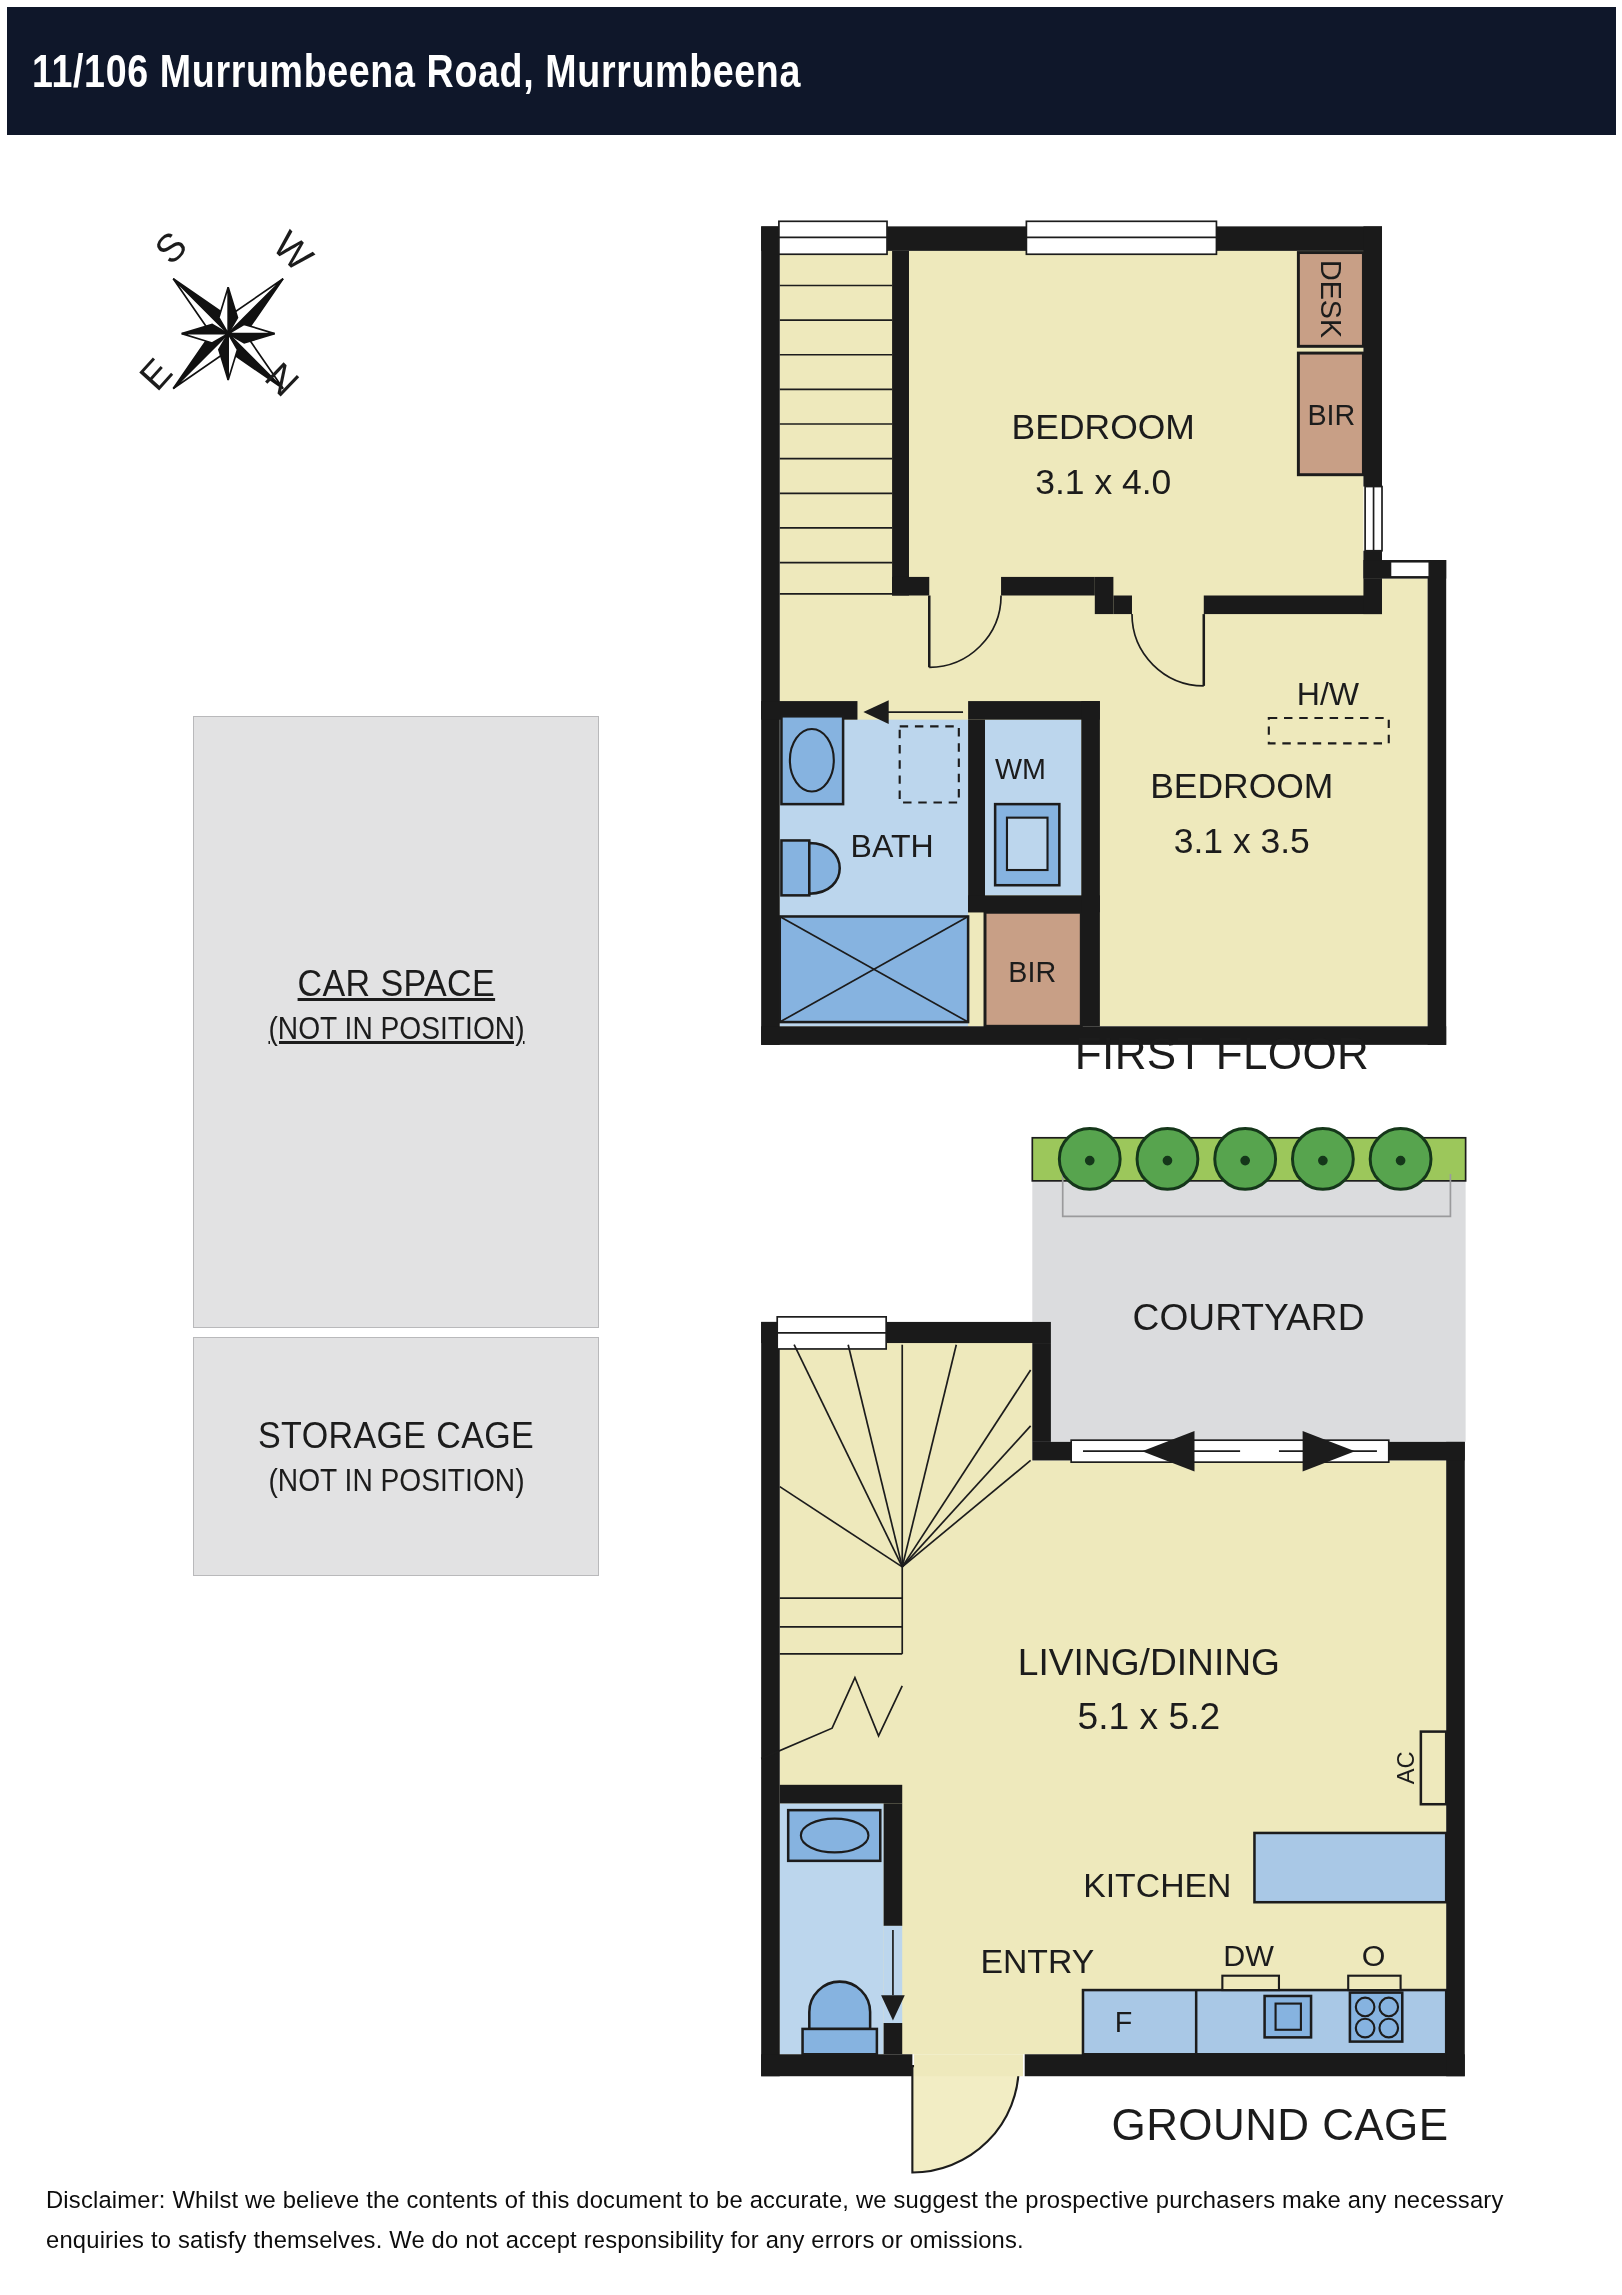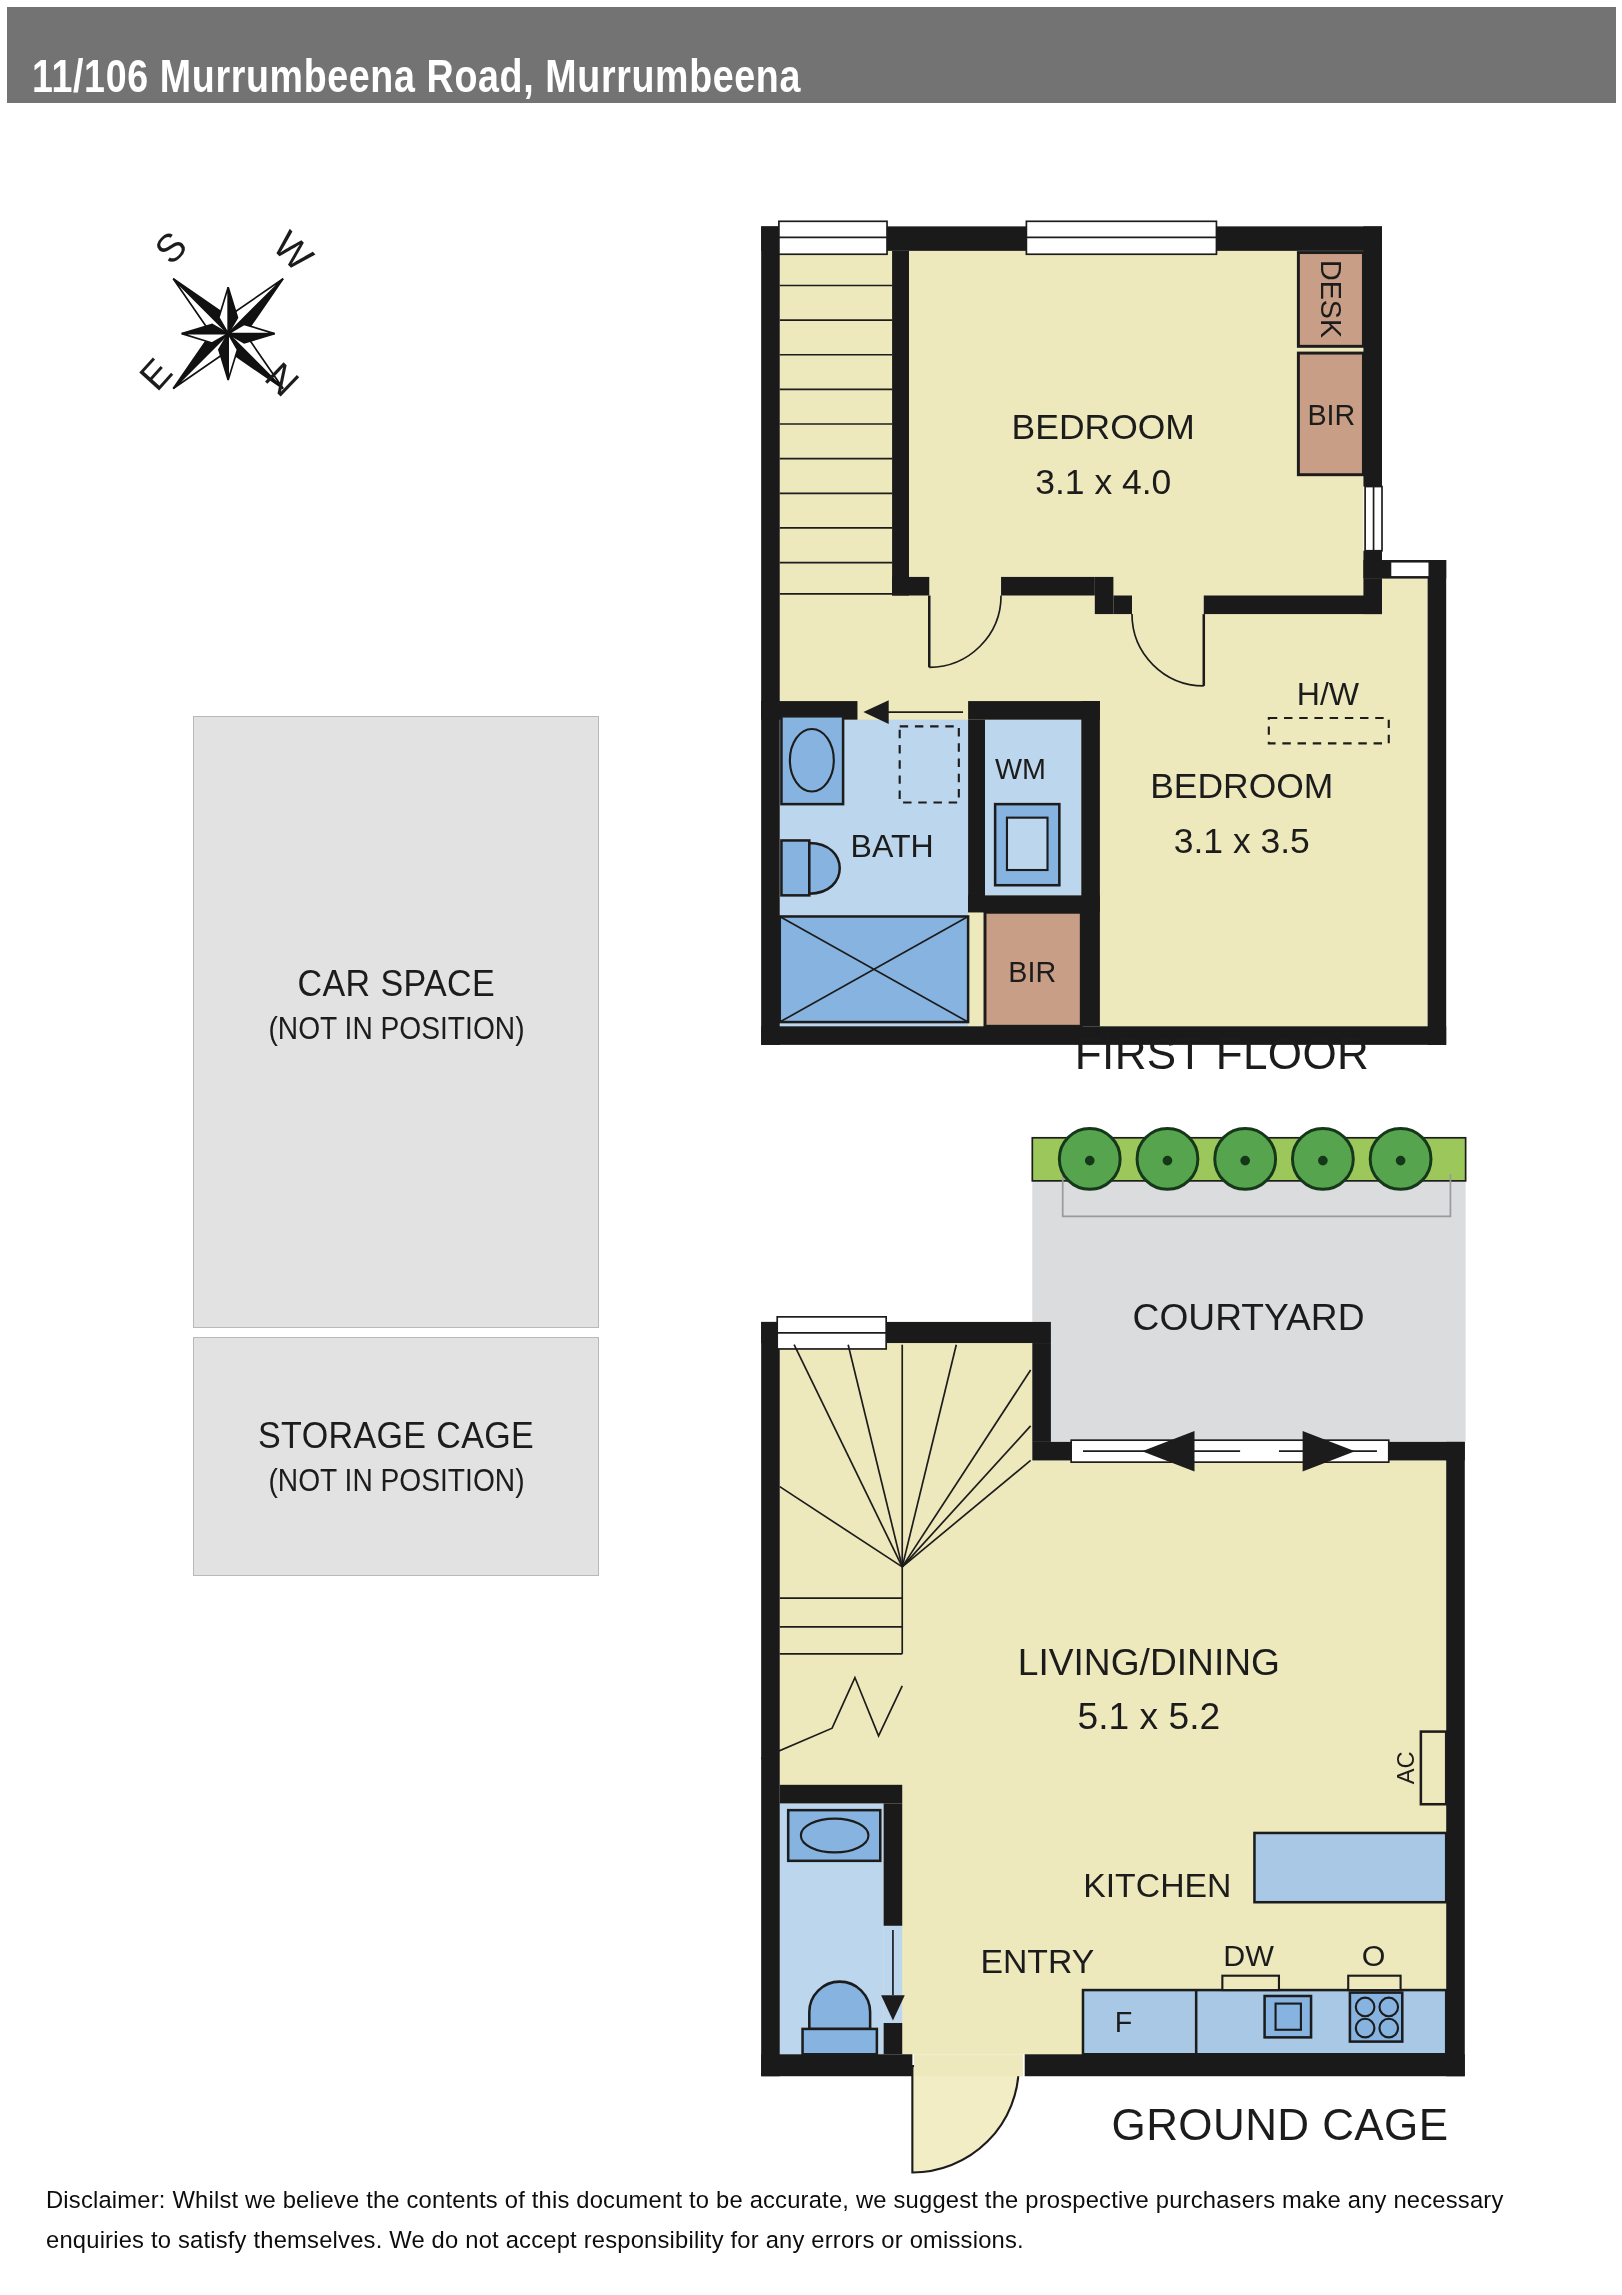--- a/index.html
+++ b/index.html
@@ -1,19 +1,19 @@
 <!DOCTYPE html>
 <html style="--wall: #1a1a1a; --room: #eee9bc; --wet: #bcd6ed; --fixture: #86b3e0; --bench: #a9c8e6; --furniture: #c89f86; --outdoor: #dbdcde; --graybox: #e2e2e3; --garden: #9cc75b; --tree: #57a44e;font-size:13.5px"><head>
 <meta charset="utf-8">
 <style>
   html,body{margin:0;padding:0;background:#ffffff;}
   .page{position:relative;width:1622px;height:2295px;background:#fff;overflow:hidden;
         font-family:"Liberation Sans",sans-serif;color:#1c1c1c;}
-  .hdr{position:absolute;left:6.8px;top:6.8px;width:1609px;height:96px;background:#737373;
-       display:flex;align-items:flex-end;}
+  .hdr{position:absolute;left:6.8px;top:6.8px;width:1609px;height:128px;background:#0f172a;
+       display:flex;align-items:center;}
   .hdr span{color:#fff;font-size:47px;font-weight:700;letter-spacing:0.8px;white-space:nowrap;
        transform:scaleX(0.8);transform-origin:left center;margin-left:25px;}
   svg.plan{position:absolute;left:0;top:0;}
   svg text{font-family:"Liberation Sans",sans-serif;fill:#1c1c1c;}
   .graybox{position:absolute;left:193px;width:404px;background:var(--graybox);
        border:1.7px solid #b9b9bb;display:flex;flex-direction:column;align-items:center;justify-content:center;
        text-align:center;}
   .graybox .t1{font-size:37px;letter-spacing:0.4px;transform:scaleX(0.92);white-space:nowrap;}
   .graybox .t2{font-size:32px;letter-spacing:0;transform:scaleX(0.88);white-space:nowrap;margin-top:5px;}
   .caption{position:absolute;width:524px;text-align:center;font-size:44px;letter-spacing:0.4px;
@@ -274,21 +274,21 @@
       <text x="1360" y="2047" font-size="44" text-anchor="middle">5.1 x 5.2</text>
       <text x="1370" y="2246" font-size="40" text-anchor="middle">KITCHEN</text>
       <text x="1228" y="2336" font-size="40" text-anchor="middle">ENTRY</text>
       <text x="1330" y="2406" font-size="34" text-anchor="middle">F</text>
       <text x="1478" y="2328" font-size="36" text-anchor="middle">DW</text>
       <text x="1626" y="2328" font-size="36" text-anchor="middle">O</text>
       <text x="1664" y="2093" font-size="28" text-anchor="middle" dominant-baseline="central" transform="rotate(-90 1664 2093)">AC</text>
     </g>
   </svg>
 
-  <div class="graybox" style="top:716px;height:575px;padding-bottom:35px;">
+  <div class="graybox" style="top:716px;height:575px;padding-bottom:35px;text-decoration:underline;">
     <div class="t1">CAR SPACE</div>
     <div class="t2">(NOT IN POSITION)</div>
   </div>
   <div class="graybox" style="top:1337px;height:237px;">
     <div class="t1">STORAGE CAGE</div>
     <div class="t2">(NOT IN POSITION)</div>
   </div>
 
   <div class="caption" style="left:960px;top:1029px;">FIRST FLOOR</div>
   <div class="caption" style="left:1018px;top:2100px;">GROUND CAGE</div>

